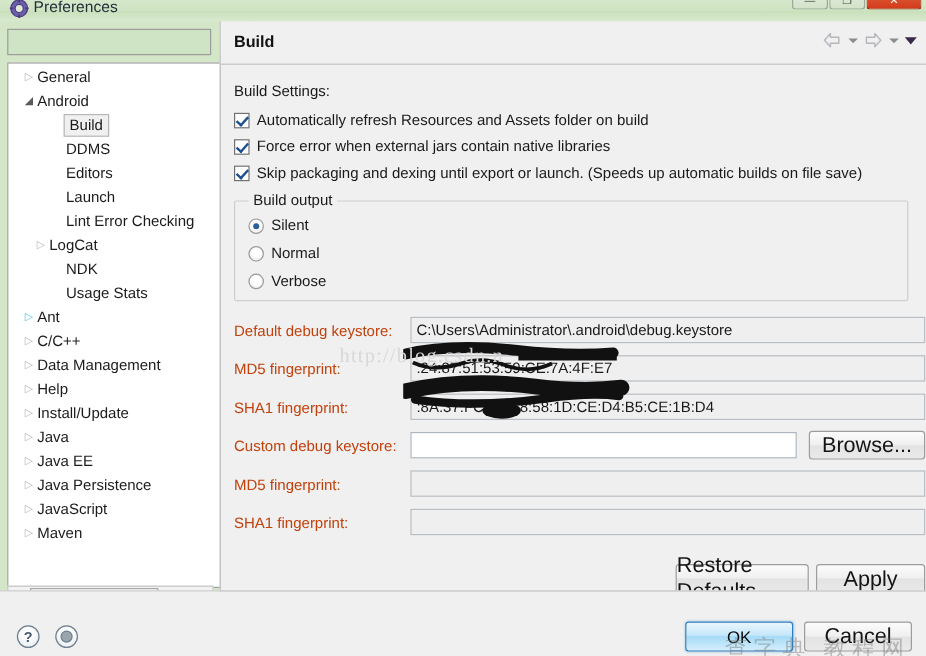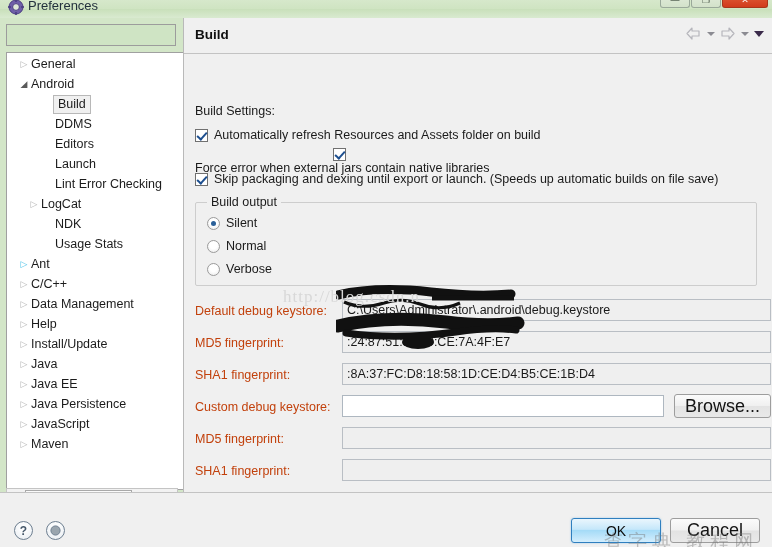--- a/index.html
+++ b/index.html
@@ -223,21 +223,21 @@
   }
   .caret i {
     display: block;
     width: 0; height: 0;
     border-left: 4px solid transparent;
     border-right: 4px solid transparent;
     border-top: 4px solid #8b8b92;
   }
   .caret.solid i { border-top-color: #3a2a4a; border-left-width: 5px; border-right-width: 5px; border-top-width: 6px; }
 
-  .content { position: absolute; left: 0; top: 37px; width: 589px; height: 400px; margin-top: 35px; }
+  .content { position: absolute; left: 0; top: 37px; width: 589px; height: 400px; }
 
   .section-label {
     position: absolute;
     font-size: 12.5px;
     color: #1a1a1a;
     white-space: nowrap;
   }
 
   .cb-row {
     position: absolute;
@@ -517,21 +517,21 @@
       </div>
 
       <div class="content">
 
         <div class="section-label" style="left:11px; top:14px;">Build Settings:</div>
 
         <div class="cb-row" style="top:36px;">
           <span class="cbox checked"></span>
           <span>Automatically refresh Resources and Assets folder on build</span>
         </div>
-        <div class="cb-row" style="top:58px;flex-direction:column;">
+        <div class="cb-row" style="top:58px;">
           <span class="cbox checked"></span>
           <span>Force error when external jars contain native libraries</span>
         </div>
         <div class="cb-row" style="top:80px;">
           <span class="cbox checked"></span>
           <span>Skip packaging and dexing until export or launch. (Speeds up automatic builds on file save)</span>
         </div>
 
         <div class="group-box">
           <span class="group-title">Build output</span>

